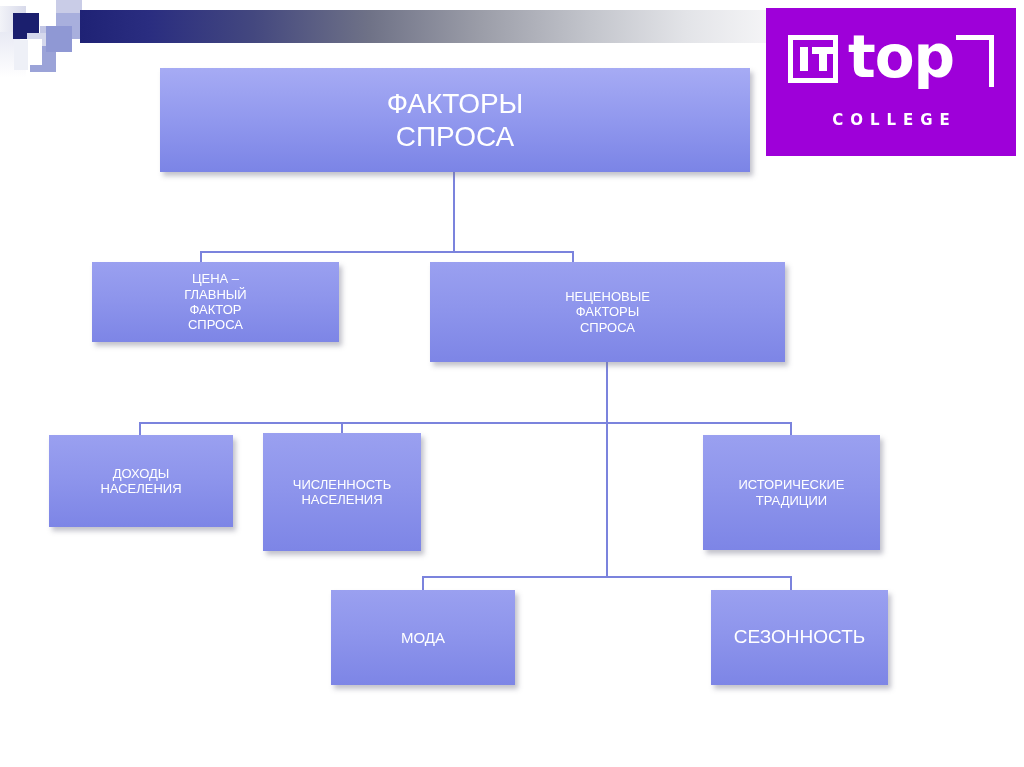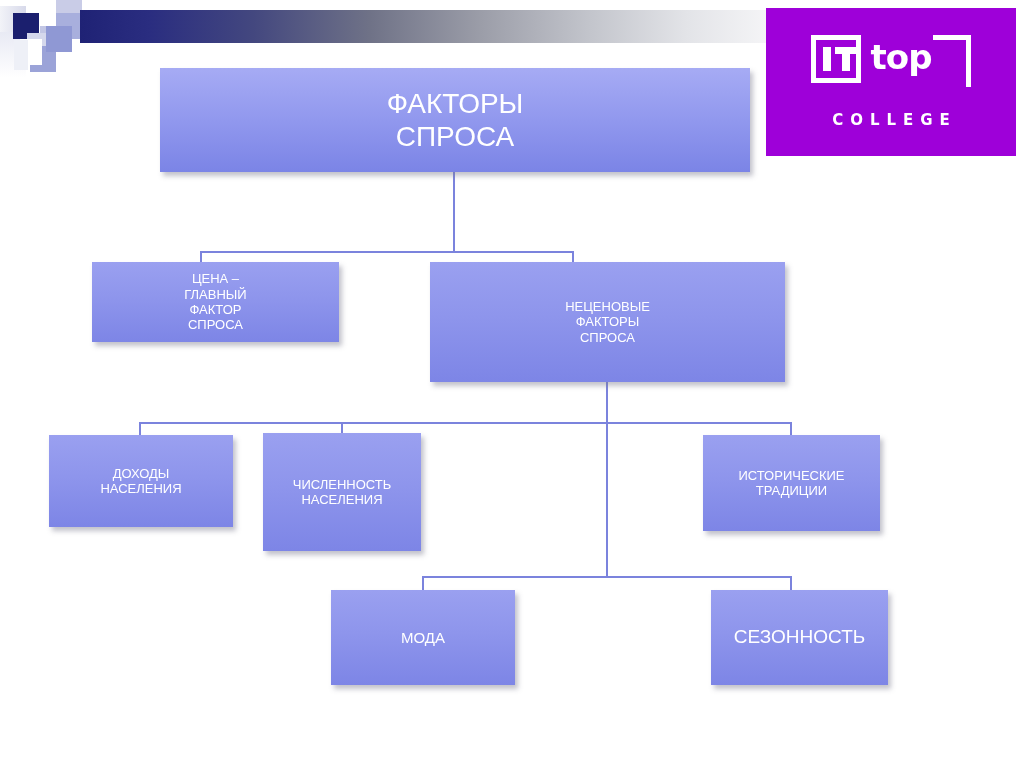--- a/index.html
+++ b/index.html
@@ -84,21 +84,21 @@
   .logo-it .bar-t-stem {
     position: absolute;
     left: 26px;
     top: 7px;
     width: 8px;
     height: 24px;
     background: #ffffff;
   }
   .logo-top-text {
     color: #ffffff;
-    font-size: 34px;
+    font-size: 58px;
     font-weight: bold;
     line-height: 44px;
     letter-spacing: -1px;
     font-family: "DejaVu Sans", sans-serif;
   }
   .logo-bracket {
     position: relative;
     width: 38px;
     height: 52px;
     margin-left: 2px;
@@ -146,26 +146,26 @@
     line-height: 1.18;
     white-space: pre-line;
   }
   .node.root {
     left: 160px; top: 68px; width: 590px; height: 104px;
     background: linear-gradient(to bottom, #a6abf4 0%, #9198ee 50%, #7b84e6 100%);
   }
   .node.root span { font-size: 28px; }
 
   .node.lvl2-left  { left: 92px; top: 262px; width: 247px; height: 80px; }
-  .node.lvl2-right { left: 430px; top: 262px; width: 355px; height: 120px; }
+  .node.lvl2-right { left: 430px; top: 262px; width: 355px; height: 100px; }
   .node.lvl2-left span, .node.lvl2-right span { font-size: 13px; }
 
   .node.lvl3-a { left: 49px;  top: 435px; width: 184px; height: 92px; }
   .node.lvl3-b { left: 263px; top: 433px; width: 158px; height: 118px; }
-  .node.lvl3-c { left: 703px; top: 435px; width: 177px; height: 96px; }
+  .node.lvl3-c { left: 703px; top: 435px; width: 177px; height: 115px; }
   .node.lvl3-a span, .node.lvl3-b span, .node.lvl3-c span { font-size: 13px; }
 
   .node.lvl4-a { left: 331px; top: 590px; width: 184px; height: 95px; }
   .node.lvl4-b { left: 703px; top: 590px; width: 177px; height: 95px; margin-left: 8px; }
   .node.lvl4-a span { font-size: 15px; }
   .node.lvl4-b span { font-size: 19px; }
 
   
   .conn {
     position: absolute;

